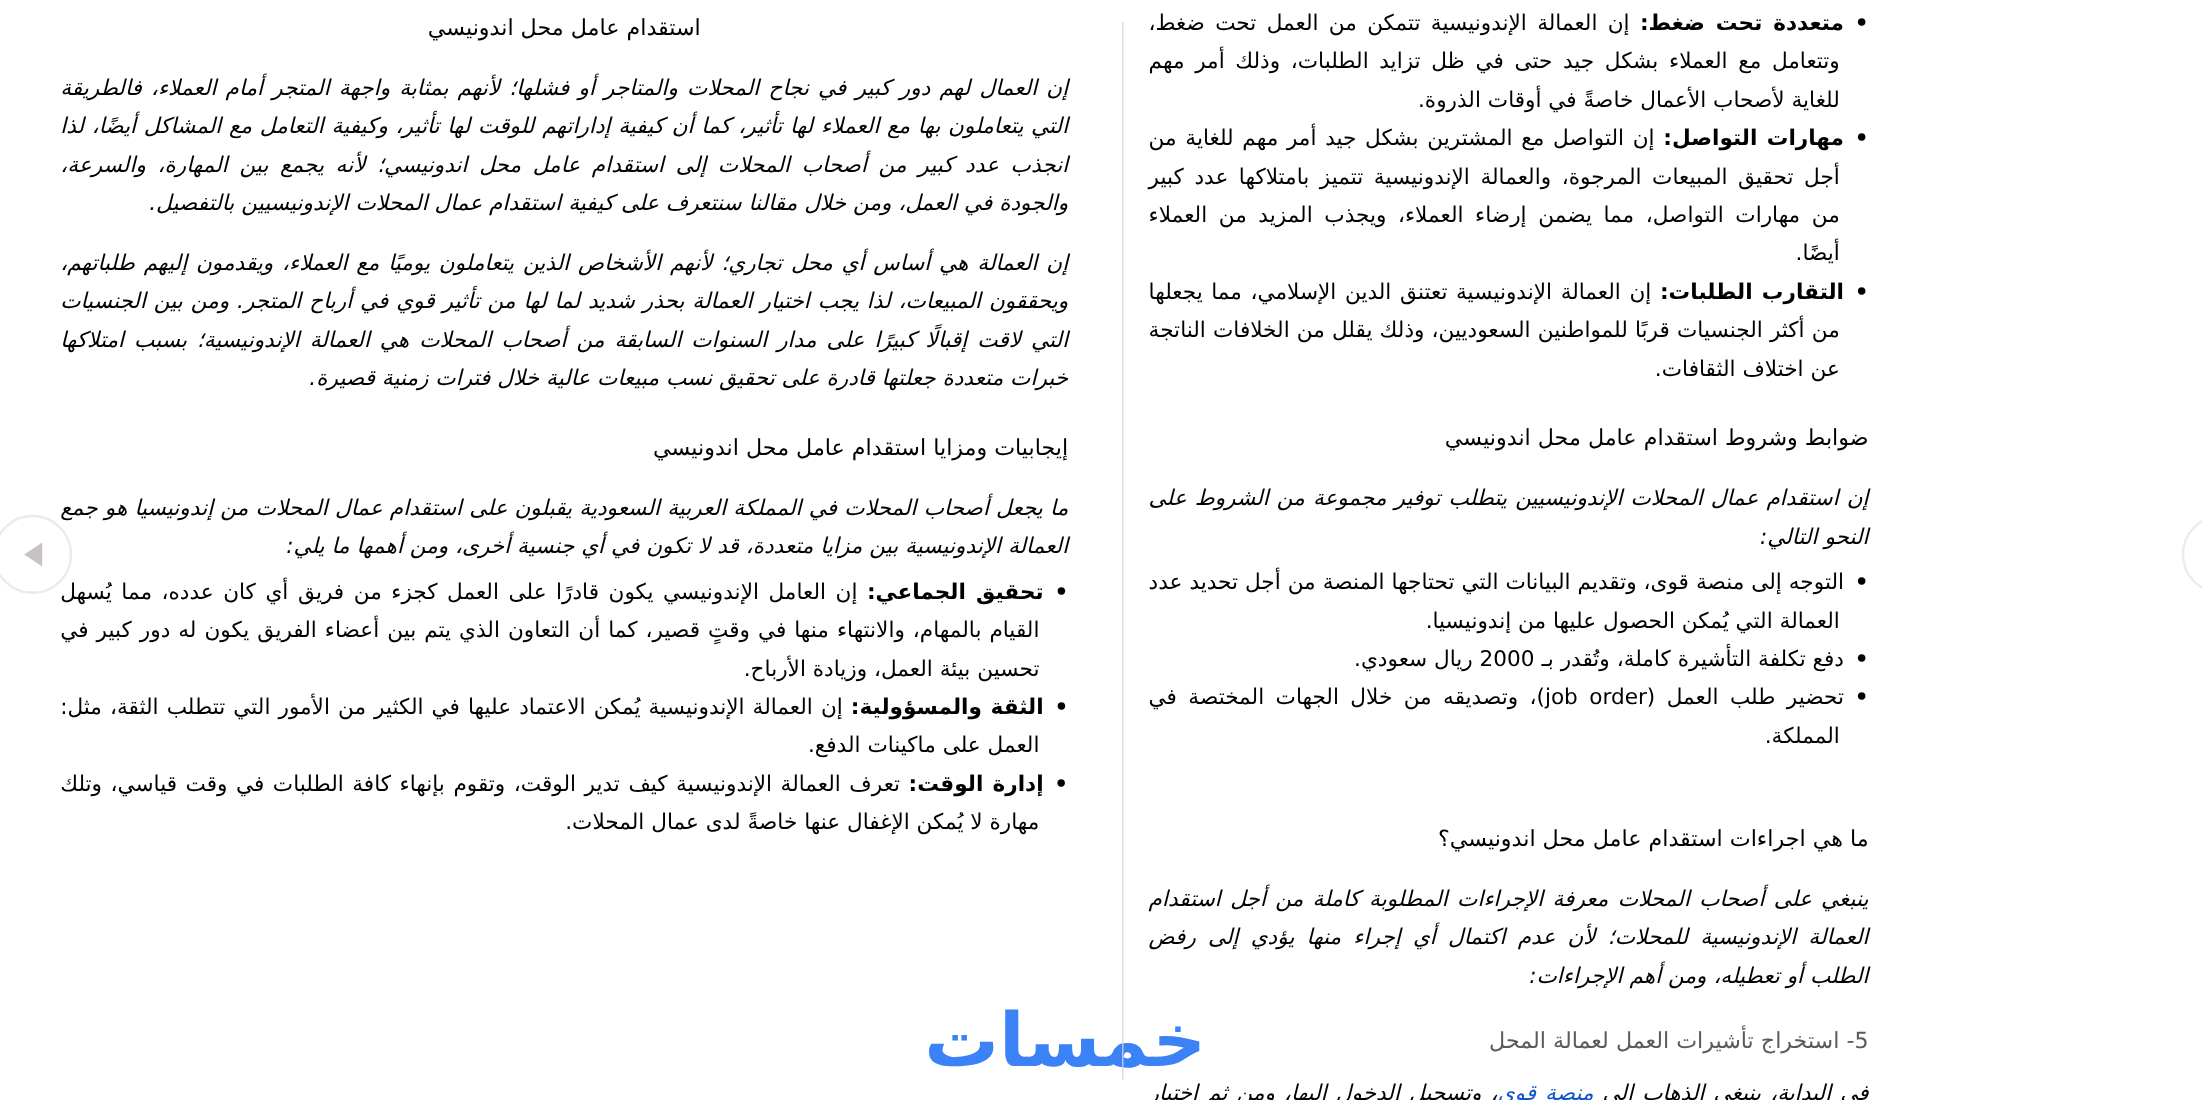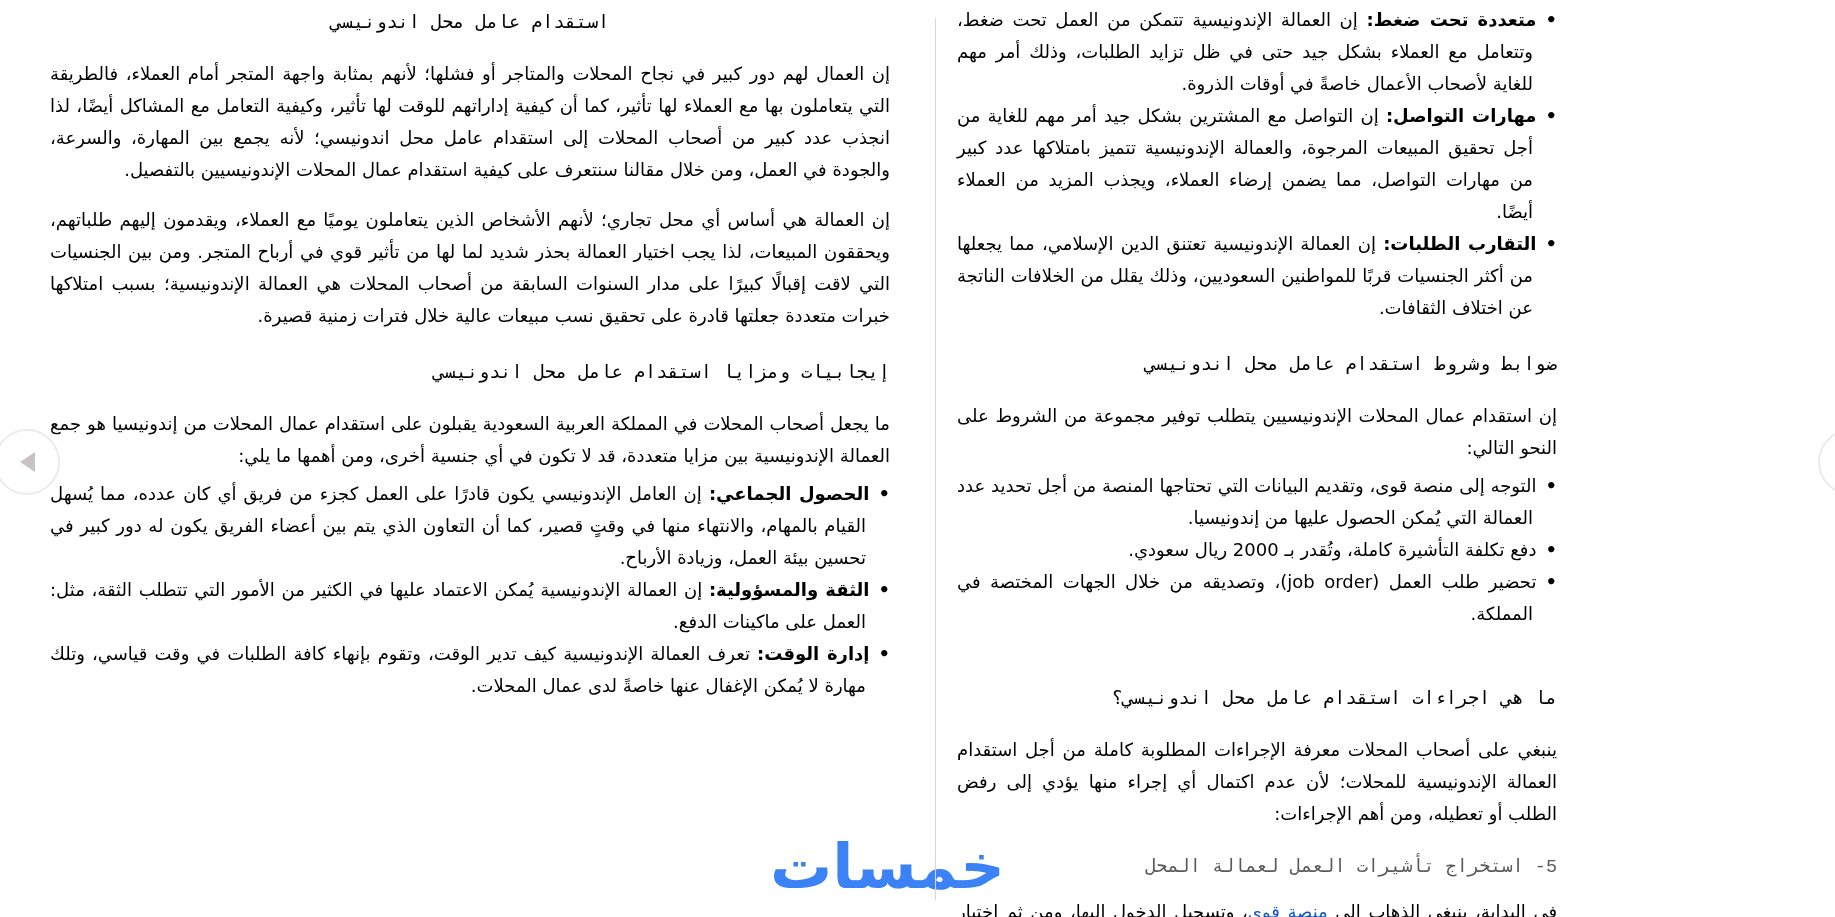--- a/index.html
+++ b/index.html
@@ -41,27 +41,26 @@
     top: 0;
     direction: rtl;
     text-align: justify;
     font-size: 18px;
     line-height: 32px;
     z-index: 2;
   }
   .page-first  { right: 278px; width: 600px; }
   .page-second { right: 945px; width: 840px; }
 
-  .page p { margin: 18px 0 0 0; }
+  .page p { margin: 18px 0 0 0; font-style: italic; }
   .page h1, .page h2, .page h3 {
     font-size: 18.5px;
     font-weight: normal;
     margin: 0;
     line-height: 32px;
-    font-family: Liberation Mono, monospace;
   }
   .page h1.title { text-align: center; margin-top: 8px; }
   .h-gap  { margin-top: 26px !important; }
   .h-gap2 { margin-top: 54px !important; }
   .h-gray { color: #5a5a5a; margin-top: 22px !important; }
   .last-p { margin-top: 12px !important; }
 
   ul.blist {
     list-style: none;
     margin: 6px 0 0 0;
@@ -145,21 +144,21 @@
 
   <section class="page page-second">
     <h1 class="title">استقدام عامل محل اندونيسي</h1>
     <p>إن العمال لهم دور كبير في نجاح المحلات والمتاجر أو فشلها؛ لأنهم بمثابة واجهة المتجر أمام العملاء، فالطريقة التي يتعاملون بها مع العملاء لها تأثير، كما أن كيفية إداراتهم للوقت لها تأثير، وكيفية التعامل مع المشاكل أيضًا، لذا انجذب عدد كبير من أصحاب المحلات إلى استقدام عامل محل اندونيسي؛ لأنه يجمع بين المهارة، والسرعة، والجودة في العمل، ومن خلال مقالنا سنتعرف على كيفية استقدام عمال المحلات الإندونيسيين بالتفصيل.</p>
 
     <p>إن العمالة هي أساس أي محل تجاري؛ لأنهم الأشخاص الذين يتعاملون يوميًا مع العملاء، ويقدمون إليهم طلباتهم، ويحققون المبيعات، لذا يجب اختيار العمالة بحذر شديد لما لها من تأثير قوي في أرباح المتجر. ومن بين الجنسيات التي لاقت إقبالًا كبيرًا على مدار السنوات السابقة من أصحاب المحلات هي العمالة الإندونيسية؛ بسبب امتلاكها خبرات متعددة جعلتها قادرة على تحقيق نسب مبيعات عالية خلال فترات زمنية قصيرة.</p>
 
     <h2 class="h-gap">إيجابيات ومزايا استقدام عامل محل اندونيسي</h2>
     <p>ما يجعل أصحاب المحلات في المملكة العربية السعودية يقبلون على استقدام عمال المحلات من إندونيسيا هو جمع العمالة الإندونيسية بين مزايا متعددة، قد لا تكون في أي جنسية أخرى، ومن أهمها ما يلي:</p>
     <ul class="blist">
-      <li><b>الحصول الجماعي:</b><span> إن العامل الإندونيسي يكون قادرًا على العمل كجزء من فريق أي كان عدده، مما يُسهل القيام بالمهام، والانتهاء منها في وقتٍ قصير، كما أن التعاون الذي يتم بين أعضاء الفريق يكون له دور كبير في تحسين بيئة العمل، وزيادة الأرباح.</span></li>
+      <li><b>تحقيق الجماعي:</b><span> إن العامل الإندونيسي يكون قادرًا على العمل كجزء من فريق أي كان عدده، مما يُسهل القيام بالمهام، والانتهاء منها في وقتٍ قصير، كما أن التعاون الذي يتم بين أعضاء الفريق يكون له دور كبير في تحسين بيئة العمل، وزيادة الأرباح.</span></li>
       <li><b>الثقة والمسؤولية:</b><span> إن العمالة الإندونيسية يُمكن الاعتماد عليها في الكثير من الأمور التي تتطلب الثقة، مثل: العمل على ماكينات الدفع.</span></li>
       <li><b>إدارة الوقت:</b><span> تعرف العمالة الإندونيسية كيف تدير الوقت، وتقوم بإنهاء كافة الطلبات في وقت قياسي، وتلك مهارة لا يُمكن الإغفال عنها خاصةً لدى عمال المحلات.</span></li>
     </ul>
   </section>
 
   <button class="nav prev">
     <span class="tri-left"></span>
   </button>
   <button class="nav next">
     

